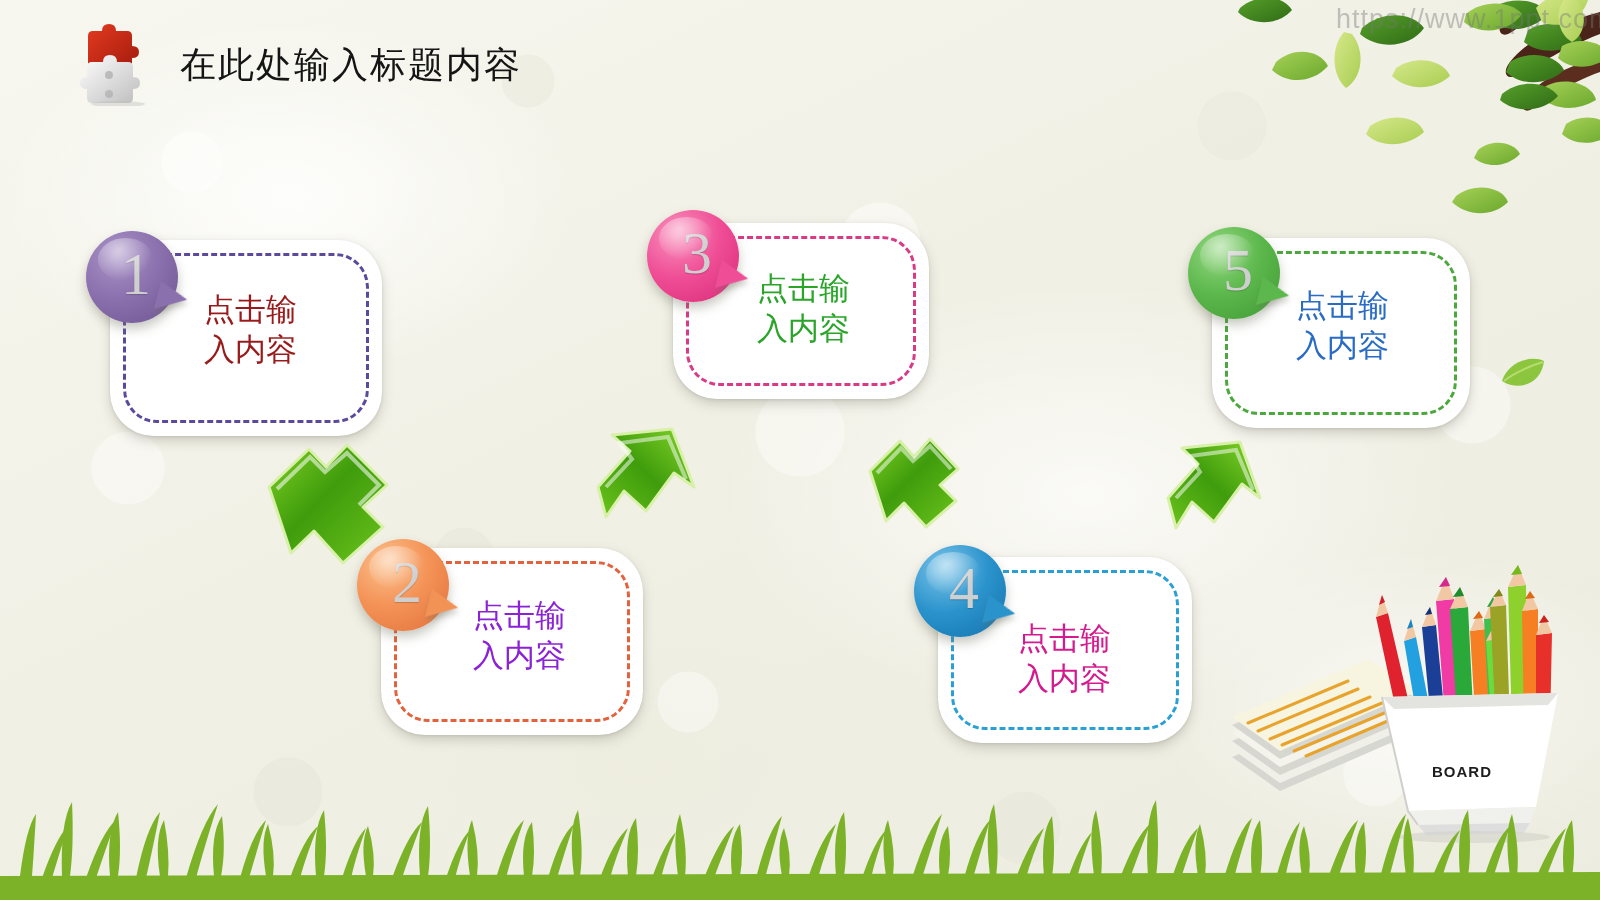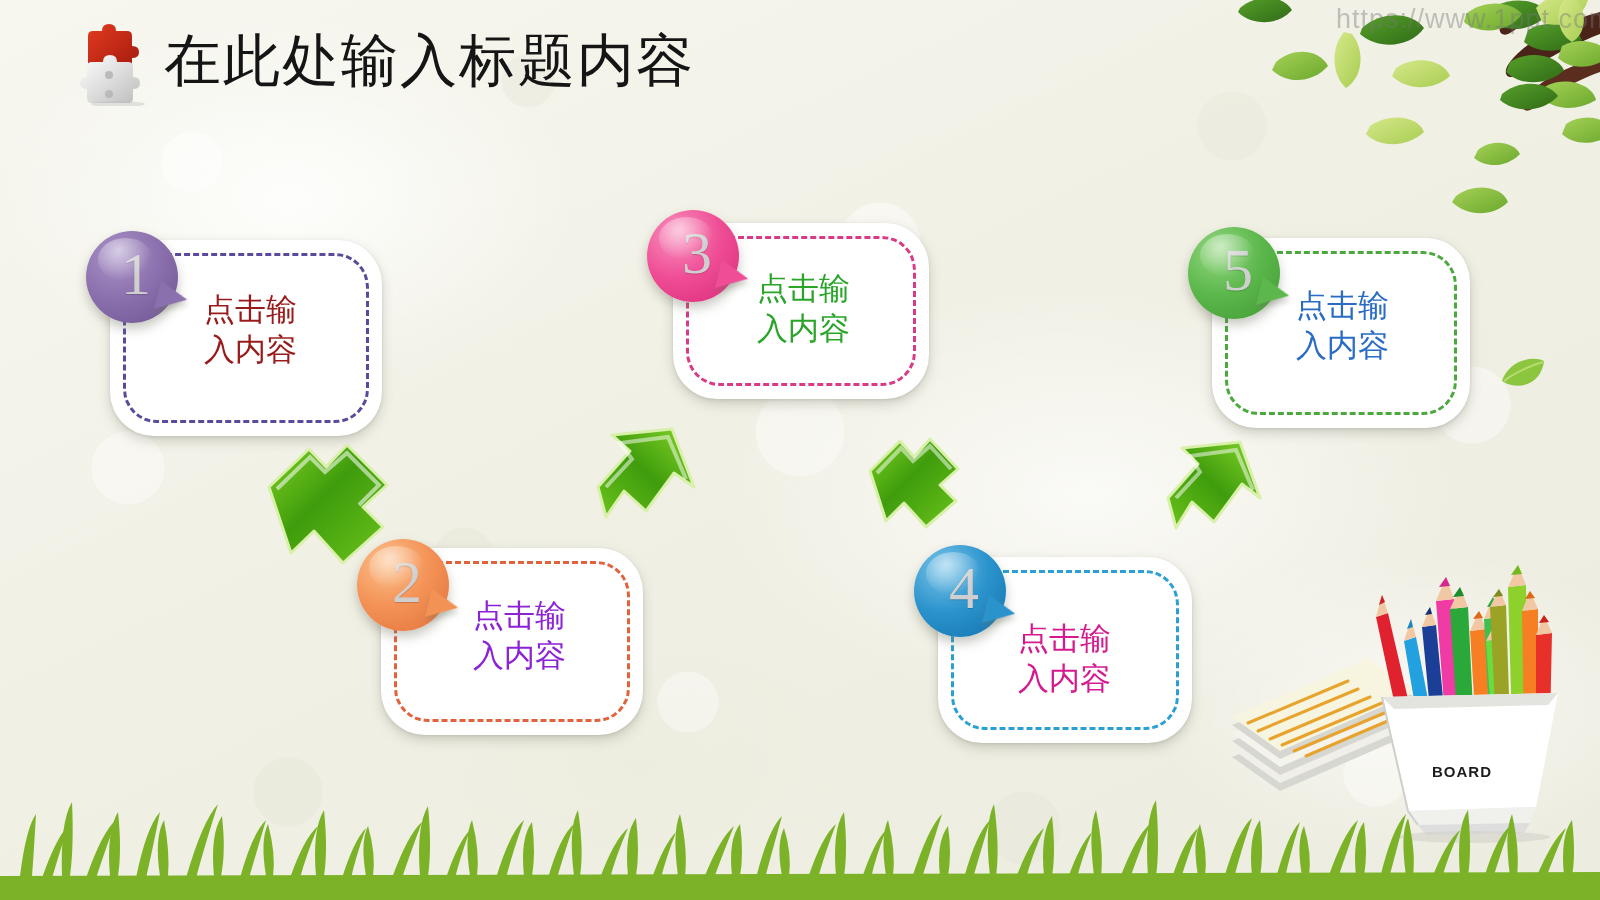--- a/index.html
+++ b/index.html
@@ -38,25 +38,25 @@
       radial-gradient(circle at 18% 88%, rgba(220,219,203,.5) 0 34px, transparent 35px),
       radial-gradient(circle at 43% 78%, rgba(255,255,255,.75) 0 30px, transparent 31px),
       radial-gradient(circle at 64% 92%, rgba(224,223,208,.45) 0 36px, transparent 37px),
       radial-gradient(circle at 86% 86%, rgba(255,255,255,.7) 0 32px, transparent 33px);
   }
 
   
   #title-bar { position:absolute; left:78px; top:24px; display:flex; align-items:center; }
   #puzzle-icon { width:78px; height:82px; flex:0 0 auto; }
   #title-text {
-    margin-left:8px;
-    font-size:57px; line-height:1;
+    margin-left:24px;
+    font-size:36px; line-height:1;
     color:#151515;
     letter-spacing:2px;
-    font-family:Liberation Mono, monospace;
+    font-family:Liberation Sans, sans-serif;
     white-space:nowrap;
   }
 
   
   .step { position:absolute; }
   .card {
     position:absolute; left:0; top:0;
     background:#fff;
     border-radius:44px;
     box-shadow:0 5px 12px rgba(120,120,105,.30), 0 1px 3px rgba(120,120,105,.2);

